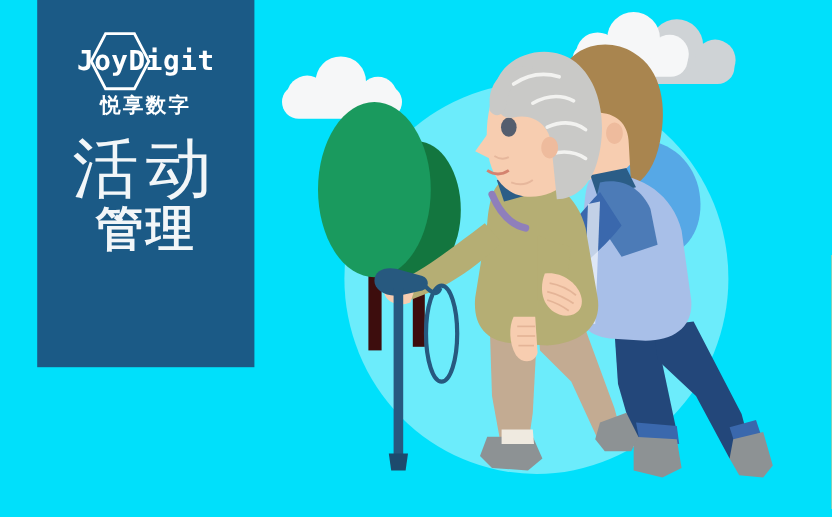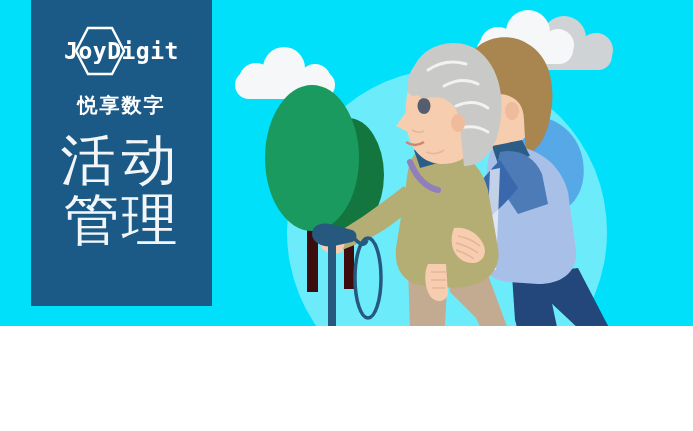--- a/index.html
+++ b/index.html
@@ -3,21 +3,21 @@
 <meta charset="utf-8">
 <style>
   html, body {
     margin: 0;
     padding: 0;
     background: #ffffff;
   }
   #canvas {
     position: relative;
     width: 693px;
-    height: 326px;
+    height: 431px;
     overflow: hidden;
     font-family: "Liberation Sans", sans-serif;
     background: #4d7c0f;
   }
   
   .bg-cyan {
     position: absolute;
     inset: 0;
     background: #00e0fb;
   }
@@ -55,41 +55,41 @@
     z-index: 2;
     color: #ffffff;
     font-family: "DejaVu Sans Mono", monospace;
     font-size: 23px;
     font-weight: bold;
     letter-spacing: 0.5px;
     line-height: 1;
     white-space: nowrap;
   }
   .logo-sub {
-    margin-top: 16px;
+    margin-top: 0;
     color: #ffffff;
-    font-size: 20px;
+    font-size: 17px;
     font-weight: bold;
     letter-spacing: 2px;
     font-family: "DejaVu Sans", sans-serif;
   }
   .banner-title {
     margin-top: 12px;
     color: #f2f6f8;
     font-size: 55px;
     font-weight: 400;
     line-height: 1.07;
     letter-spacing: 6px;
     text-align: center;
     font-family: "DejaVu Sans", sans-serif;
   }
   .banner-title .line2 {
-    font-weight: 400;
+    font-weight: 700;
     letter-spacing: 2px;
-    font-size: 56px;
+    font-size: 40px;
     display: block;
   }
 
   
   .illus {
     position: absolute;
     left: 212px;
     top: 0;
     width: 481px;
     height: 431px;

